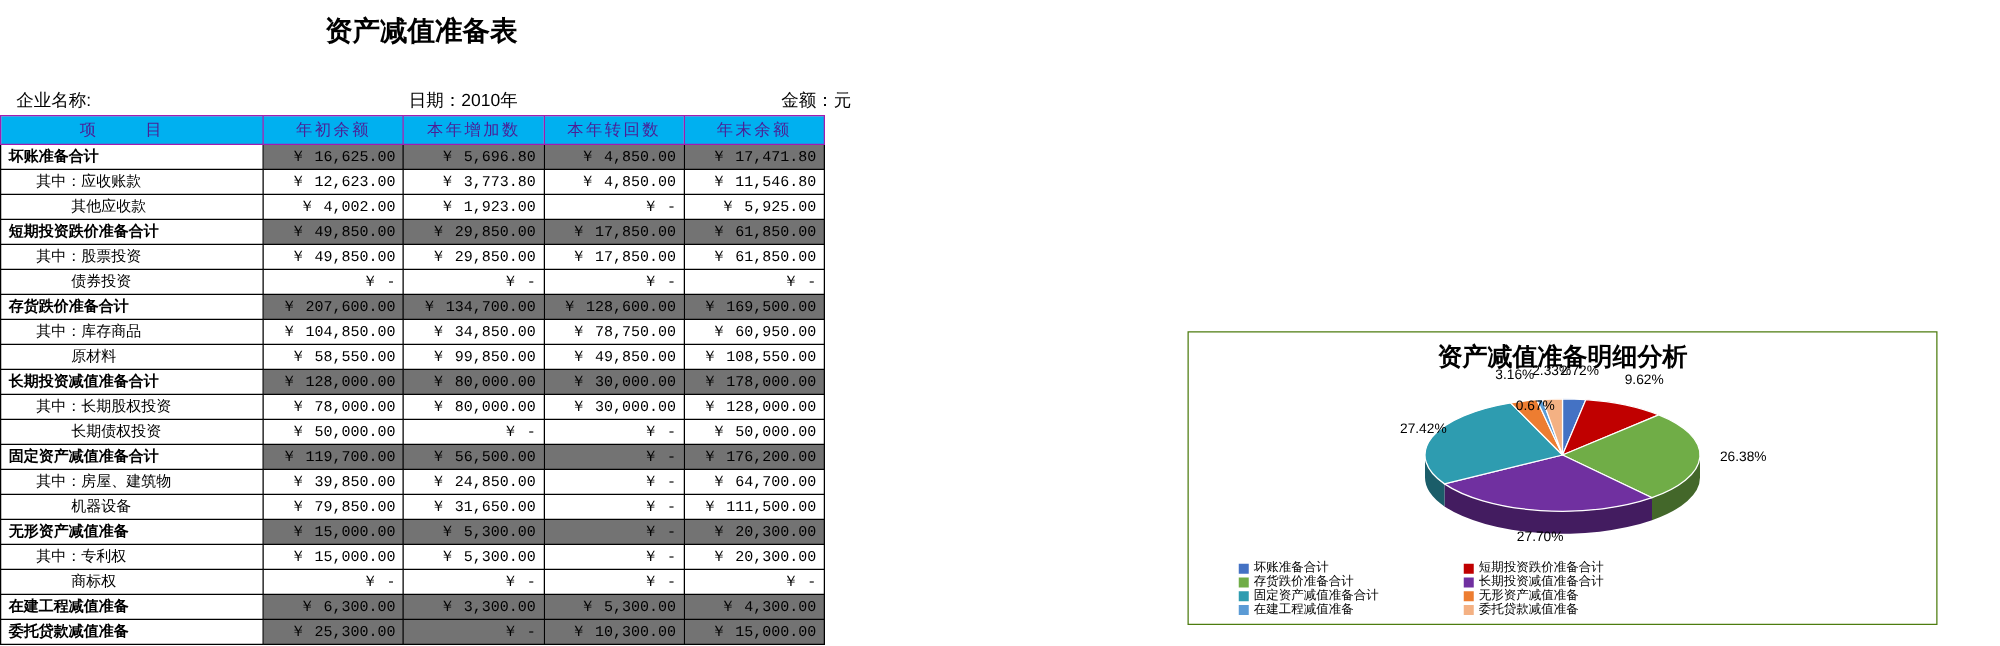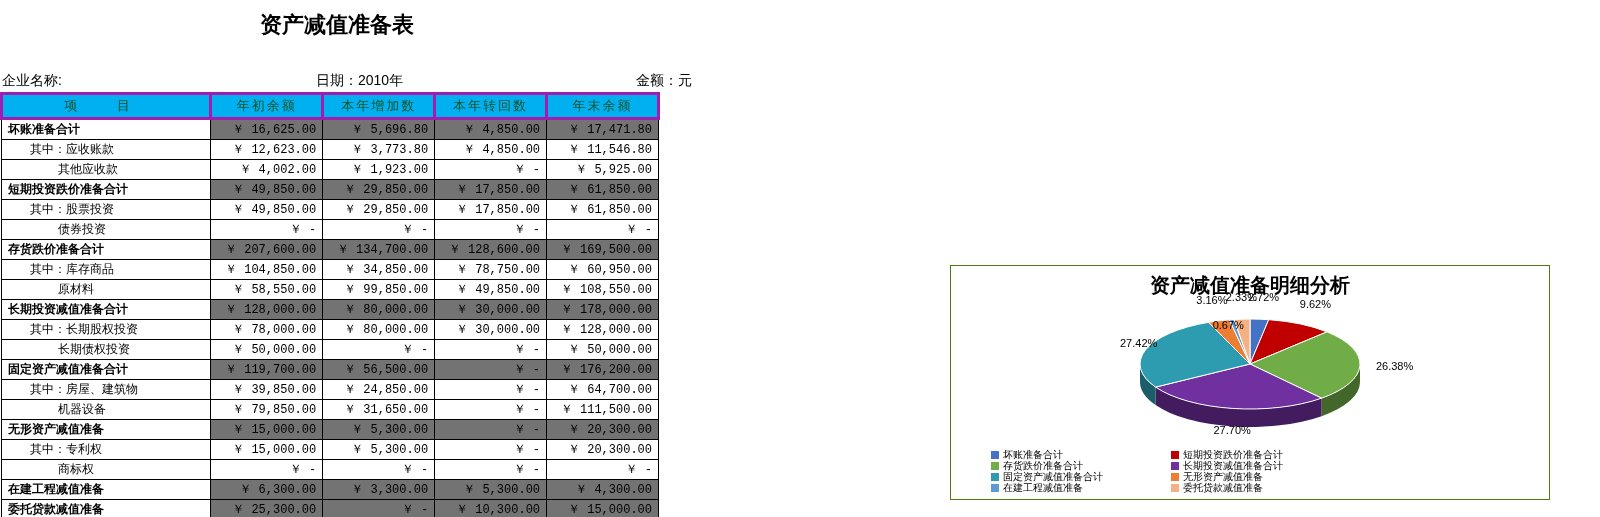--- a/index.html
+++ b/index.html
@@ -22,35 +22,35 @@
   }
   .title {
     font-size: 22px;
     font-weight: bold;
     text-align: left;
     padding-left: 260px;
     margin-bottom: 30px;
   }
   .meta-row {
     font-size: 14px;
-    padding: 2px 0;
+    padding: 2px 11px;
     display: flex;
   }
   .meta-row .m1 { width: 316px; padding-left: 2px;}
   .meta-row .m2 { width: 270px; }
   .meta-row .m3 { flex:1; text-align: right; padding-right: 8px;}
   table {
     border-collapse: collapse;
     width: 660px;
   }
   th {
     background: #00b0f0;
-    color: #14532d;
+    color: #4c1d95;
     font-weight: normal;
-    border: 3px solid #a21caf;
+    border: 1px solid #a21caf;
     padding: 2px 4px;
     font-size: 13px;
     text-align: center;
     letter-spacing: 6px;
   }
   th:first-child { letter-spacing: 18px; }
   td {
     border: 1px solid #000;
     padding: 1px 6px;
     font-size: 12px;

